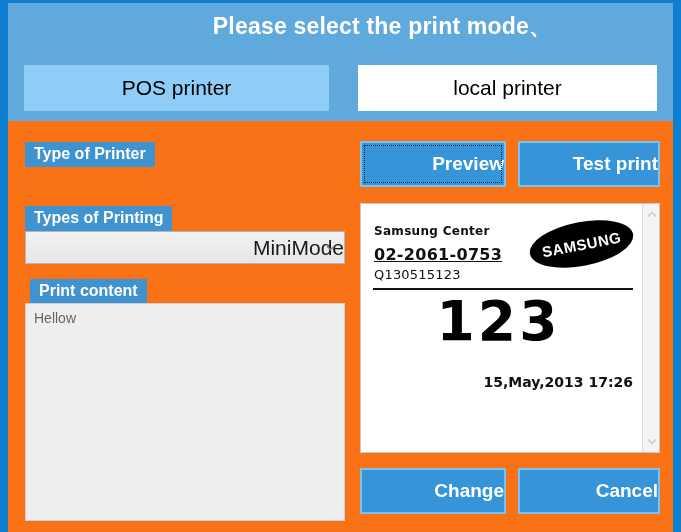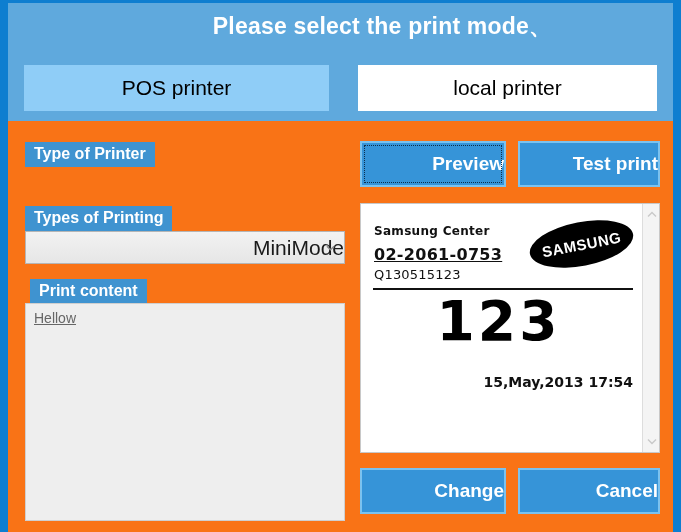--- a/index.html
+++ b/index.html
@@ -63,21 +63,20 @@
     position:absolute;right:9px;top:50%;transform:translateY(-50%);
     width:9px;height:9px;
   }
   .combo .chev svg{display:block;}
 
   .textarea{
     position:absolute;left:17px;top:182px;width:320px;height:218px;
     background:#eeeeee;border:1px solid #cfcfcf;box-sizing:border-box;
     padding:6px 8px;font-size:14px;color:#666;
     overflow:hidden;
-    text-decoration:underline;
   }
 
   
   .abtn{
     position:absolute;height:46px;
     background:#3694d8;border:2px solid #7bc2ef;box-sizing:border-box;
     display:flex;align-items:center;justify-content:flex-end;
     color:#fff;font-size:19px;font-weight:bold;cursor:pointer;
   }
   .abtn.preview{left:352px;top:20px;width:146px;}
@@ -171,21 +170,21 @@
       <span>Test print</span>
     </div>
 
     <div class="preview-box">
       <div class="receipt">
         <div class="r-line1">Samsung Center</div>
         <div class="r-line2">02-2061-0753</div>
         <div class="r-line3">Q130515123</div>
         <div class="r-rule"></div>
         <div class="r-big">123</div>
-        <div class="r-date">15,May,2013  17:54</div>
+        <div class="r-date">15,May,2013  17:26</div>
         <div class="slogo">
           <div class="ell"></div>
           <div class="txt">SAMSUNG</div>
         </div>
       </div>
 
       <div class="vscroll">
         <div class="arrow up">
           <svg width="10" height="7" viewBox="0 0 10 7">
               <path d="M1 5.5 L5 1.5 L9 5.5" fill="none" stroke="#c9c9c9" stroke-width="1.4"></path>

